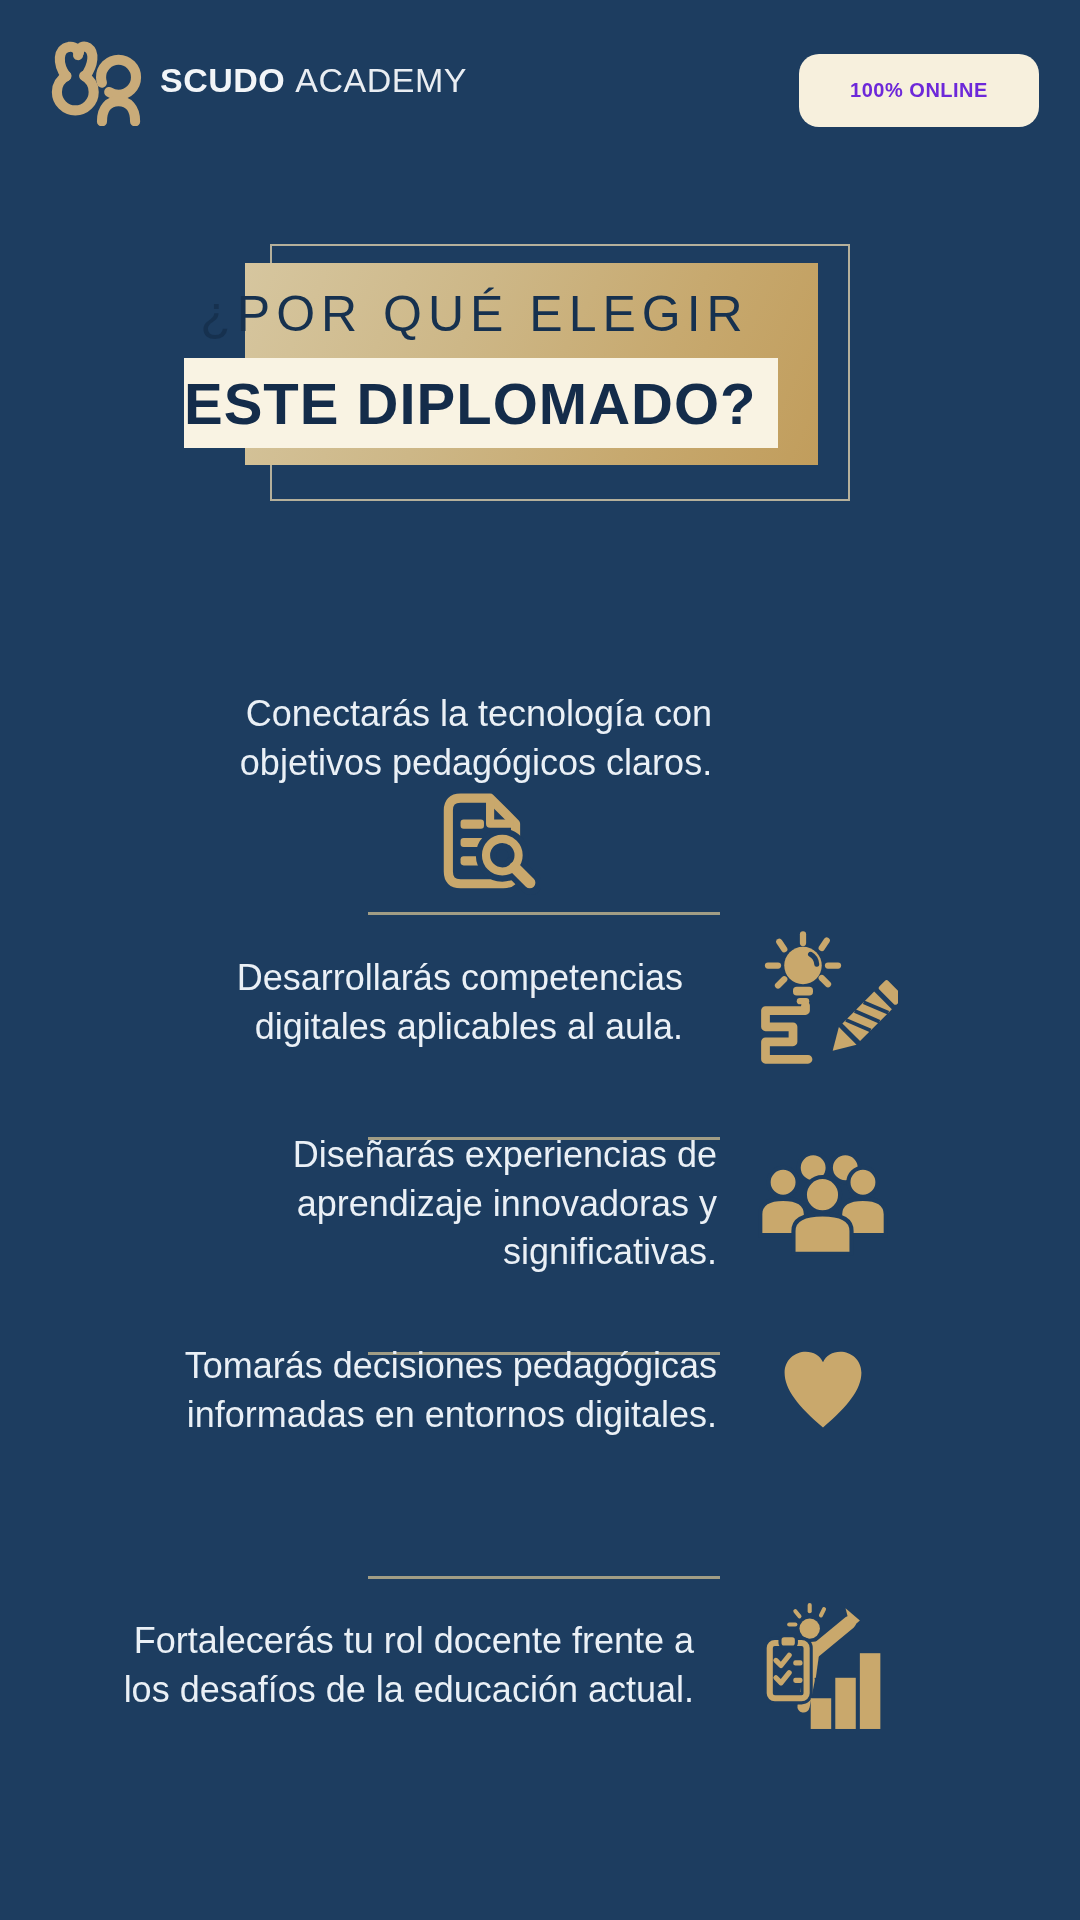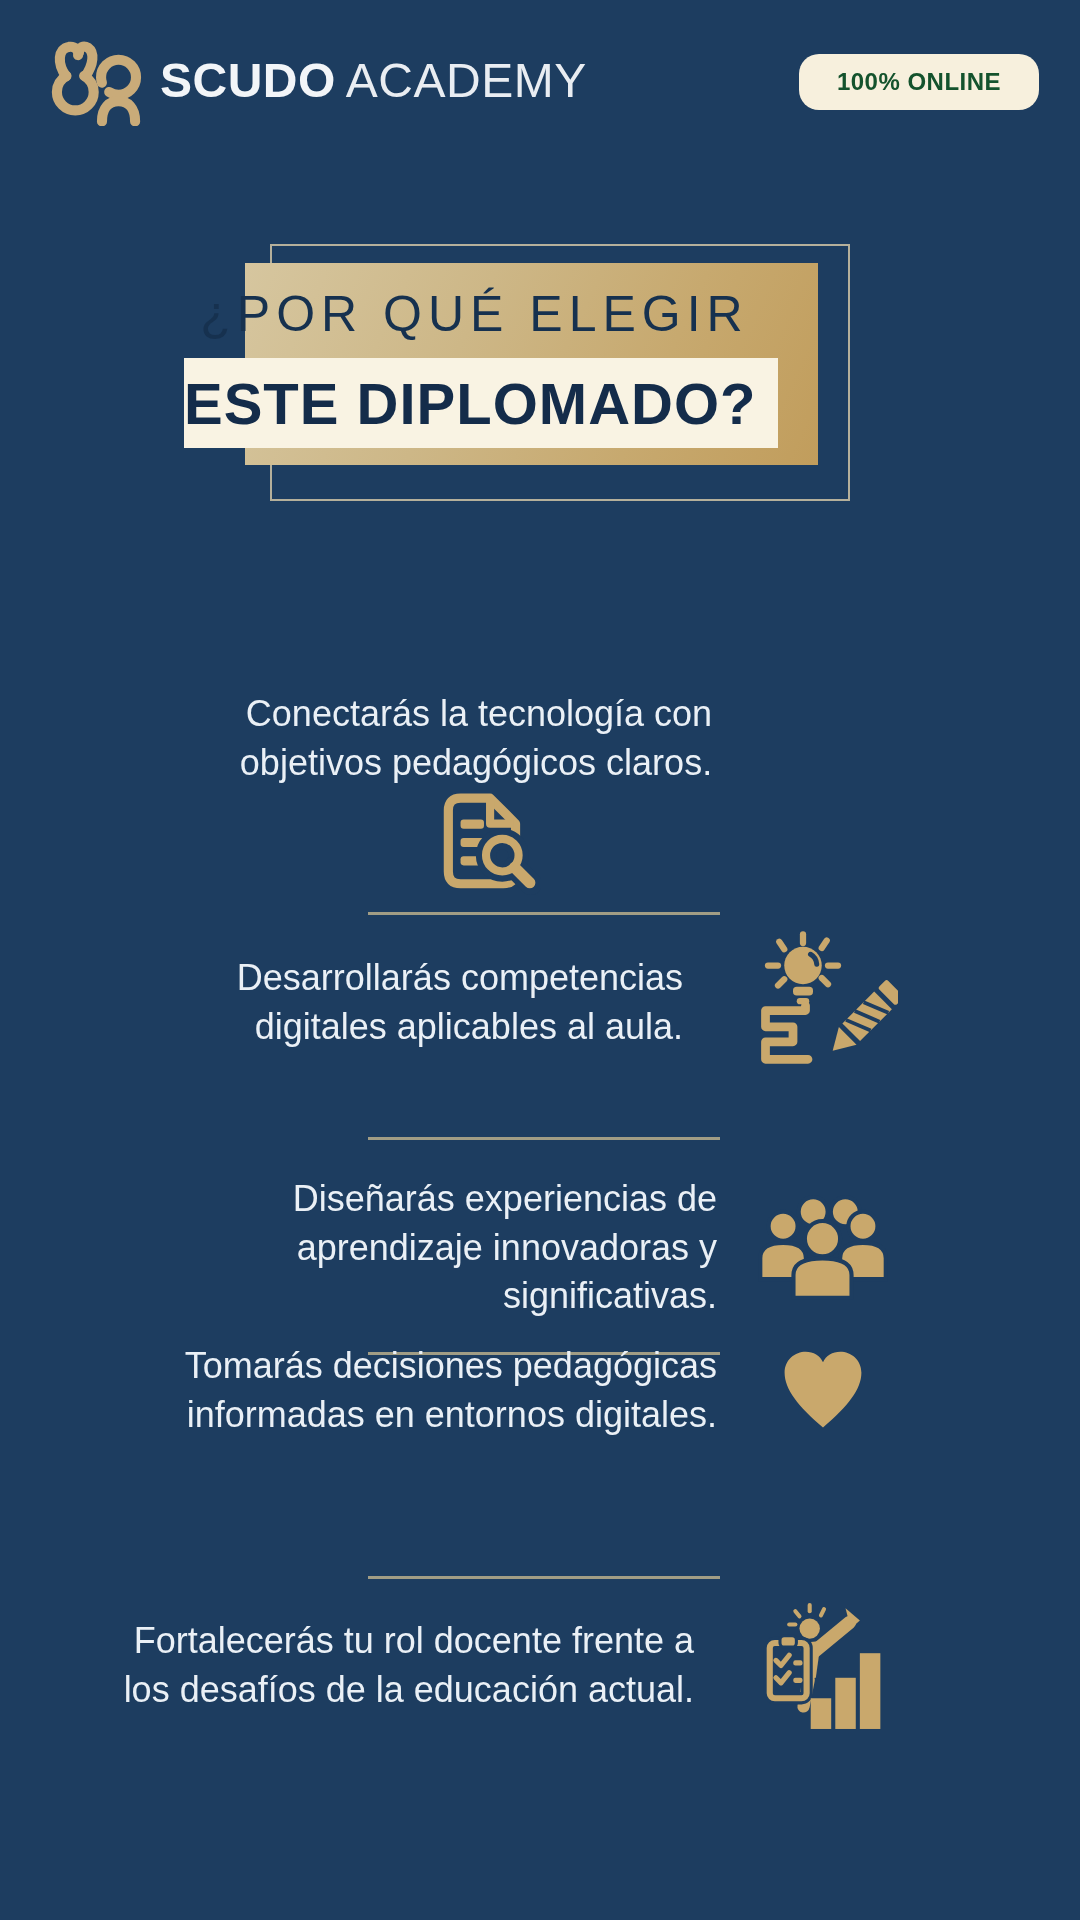--- a/index.html
+++ b/index.html
@@ -7,28 +7,28 @@
     position:relative;
     width:1080px;height:1920px;
     background:#1d3d60;
     font-family:"Liberation Sans", sans-serif;
     overflow:hidden;
   }
   
   .header{position:absolute;left:0;top:0;width:1080px;height:140px;}
   .brand{position:absolute;left:46px;top:34px;display:flex;align-items:center;}
   .logo-mark{width:100px;height:92px;color:#c9ab79;}
-  .brand-text{margin-left:14px;font-size:48px;color:#f2f5f8;letter-spacing:.5px;white-space:nowrap;}
+  .brand-text{margin-left:14px;font-size:34px;color:#f2f5f8;letter-spacing:.5px;white-space:nowrap;}
   .brand-bold{font-weight:700;}
   .brand-light{font-weight:400;margin-left:10px;opacity:.96;}
   .badge{
-    position:absolute;left:799px;top:54px;width:240px;height:56px;
+    position:absolute;left:799px;top:54px;width:240px;height:73px;
     background:#f7f0dd;border-radius:20px;
     display:flex;align-items:center;justify-content:center;
-    font-size:24px;font-weight:800;color:#14532d;letter-spacing:.5px;
+    font-size:20px;font-weight:800;color:#6d28d9;letter-spacing:.5px;
   }
   
   .title-frame{
     position:absolute;left:270px;top:244px;width:576px;height:253px;
     border:2px solid #b5b09b;
   }
   .title-gold{
     position:absolute;left:245px;top:263px;width:573px;height:202px;
     background:linear-gradient(115deg,#d6c69f 0%,#cdb787 38%,#c7a96f 70%,#c19d5c 100%);
   }
@@ -53,21 +53,21 @@
   .row-text{
     flex:1;text-align:right;color:#eaf0f6;
     font-size:36px;line-height:1.36;font-weight:400;padding-right:18px;
   }
   .icon-box{width:175px;display:flex;align-items:center;justify-content:center;color:#c9a86c;}
   .divider{
     position:absolute;left:368px;width:352px;height:3px;background:#a19d85;
   }
   .r1{top:690px;height:135px;flex-direction:column;}
   .r2{top:920px;height:165px;gap:34px;}
-  .r3{top:1158px;height:180px;}
+  .r3{top:1114px;height:180px;}
   .r4{top:1328px;height:125px;}
   .r5{top:1598px;height:135px;gap:23px;}
   .d1{top:912px;}
   .d2{top:1137px;}
   .d3{top:1352px;}
   .d4{top:1576px;}
 </style>
 </head>
 <body>
 

